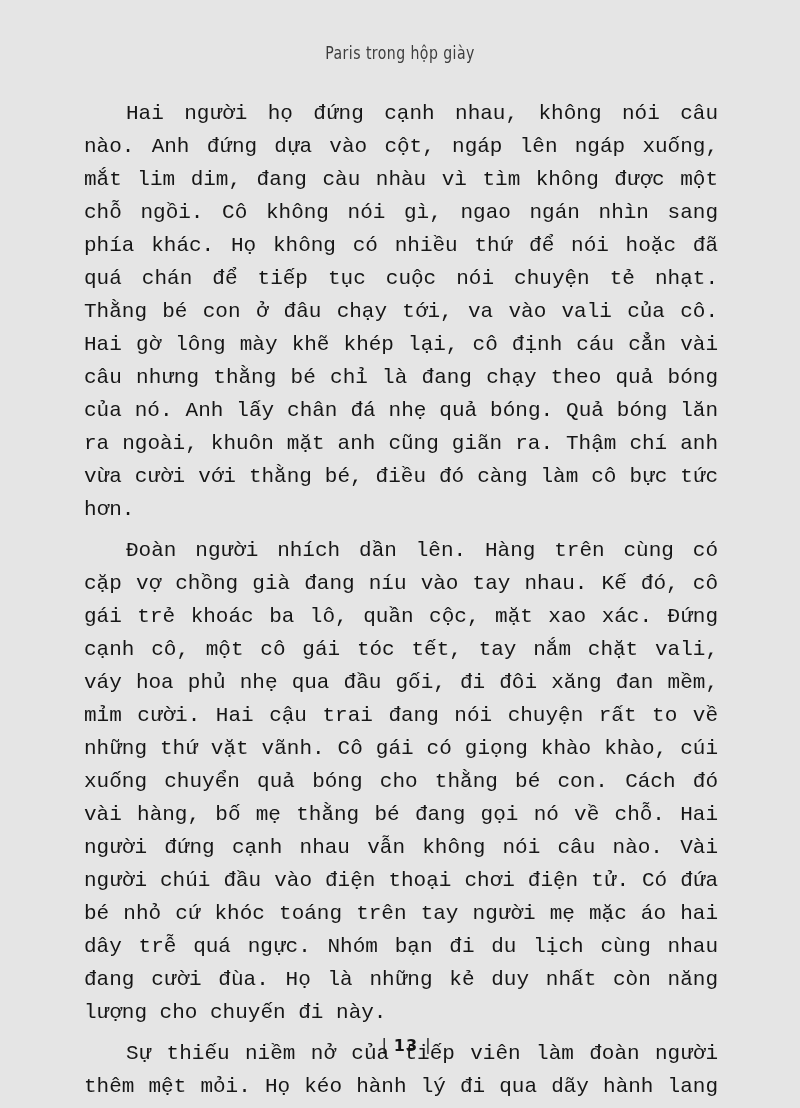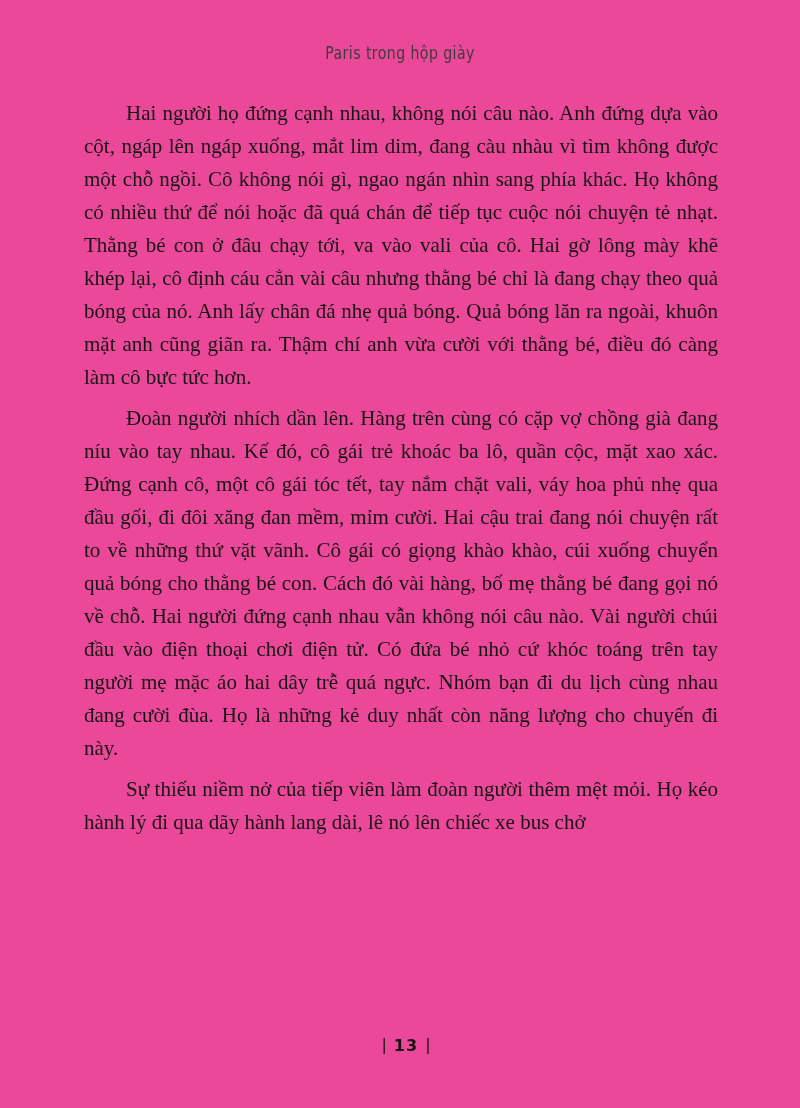--- a/index.html
+++ b/index.html
@@ -4,21 +4,21 @@
 <style>
   html, body {
     margin: 0;
     padding: 0;
     background: #ffffff;
   }
   .page {
     position: relative;
     width: 800px;
     height: 1108px;
-    background: #ec4899;
+    background: #e5e5e5;
     overflow: hidden;
   }
   .running-header {
     position: absolute;
     top: 44px;
     left: 0;
     right: 0;
     text-align: center;
     font-family: "DejaVu Sans", sans-serif;
     font-size: 16px;
@@ -37,20 +37,21 @@
     line-height: 33px;
     text-align: justify;
     color: #161616;
   }
   .body-text p {
     margin: 0 0 8px 0;
     text-rendering: optimizeLegibility;
   }
   .body-text p.indent {
     text-indent: 42px;
+    font-family: Liberation Mono, monospace;
   }
   .footer {
     position: absolute;
     top: 1036px;
     left: 12px;
     right: 0;
     text-align: center;
     font-family: "DejaVu Sans", sans-serif;
     font-size: 16px;
     color: #141414;

